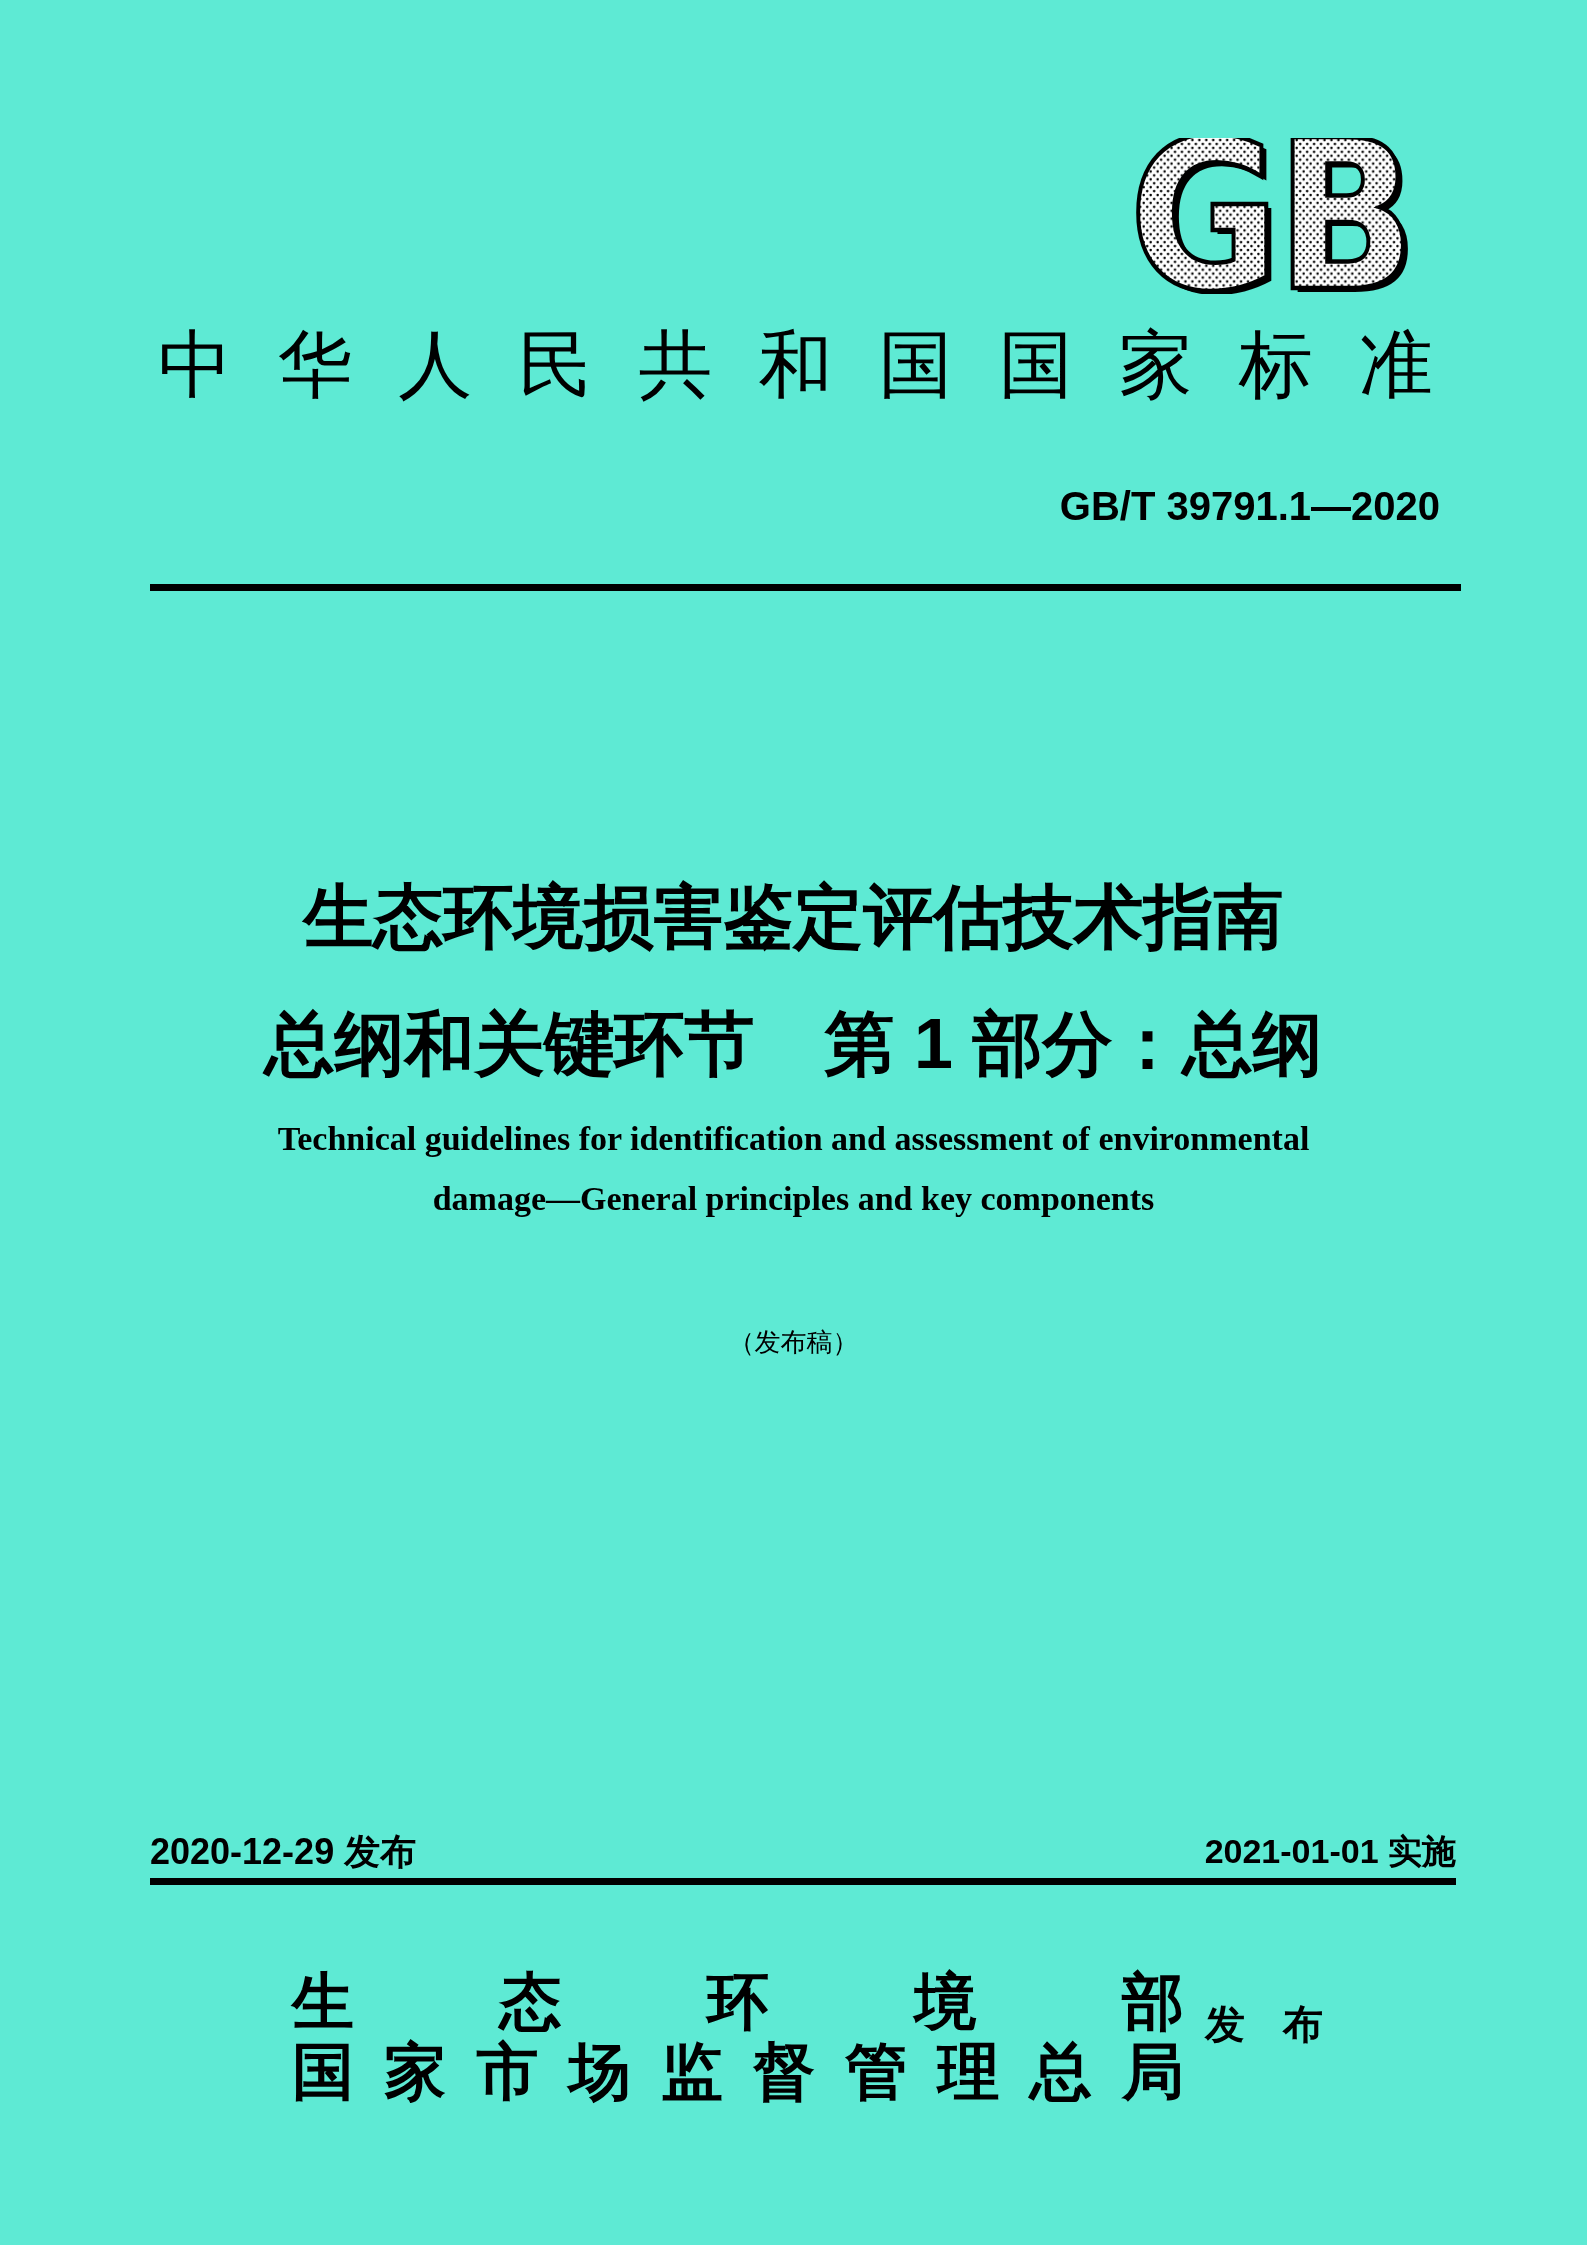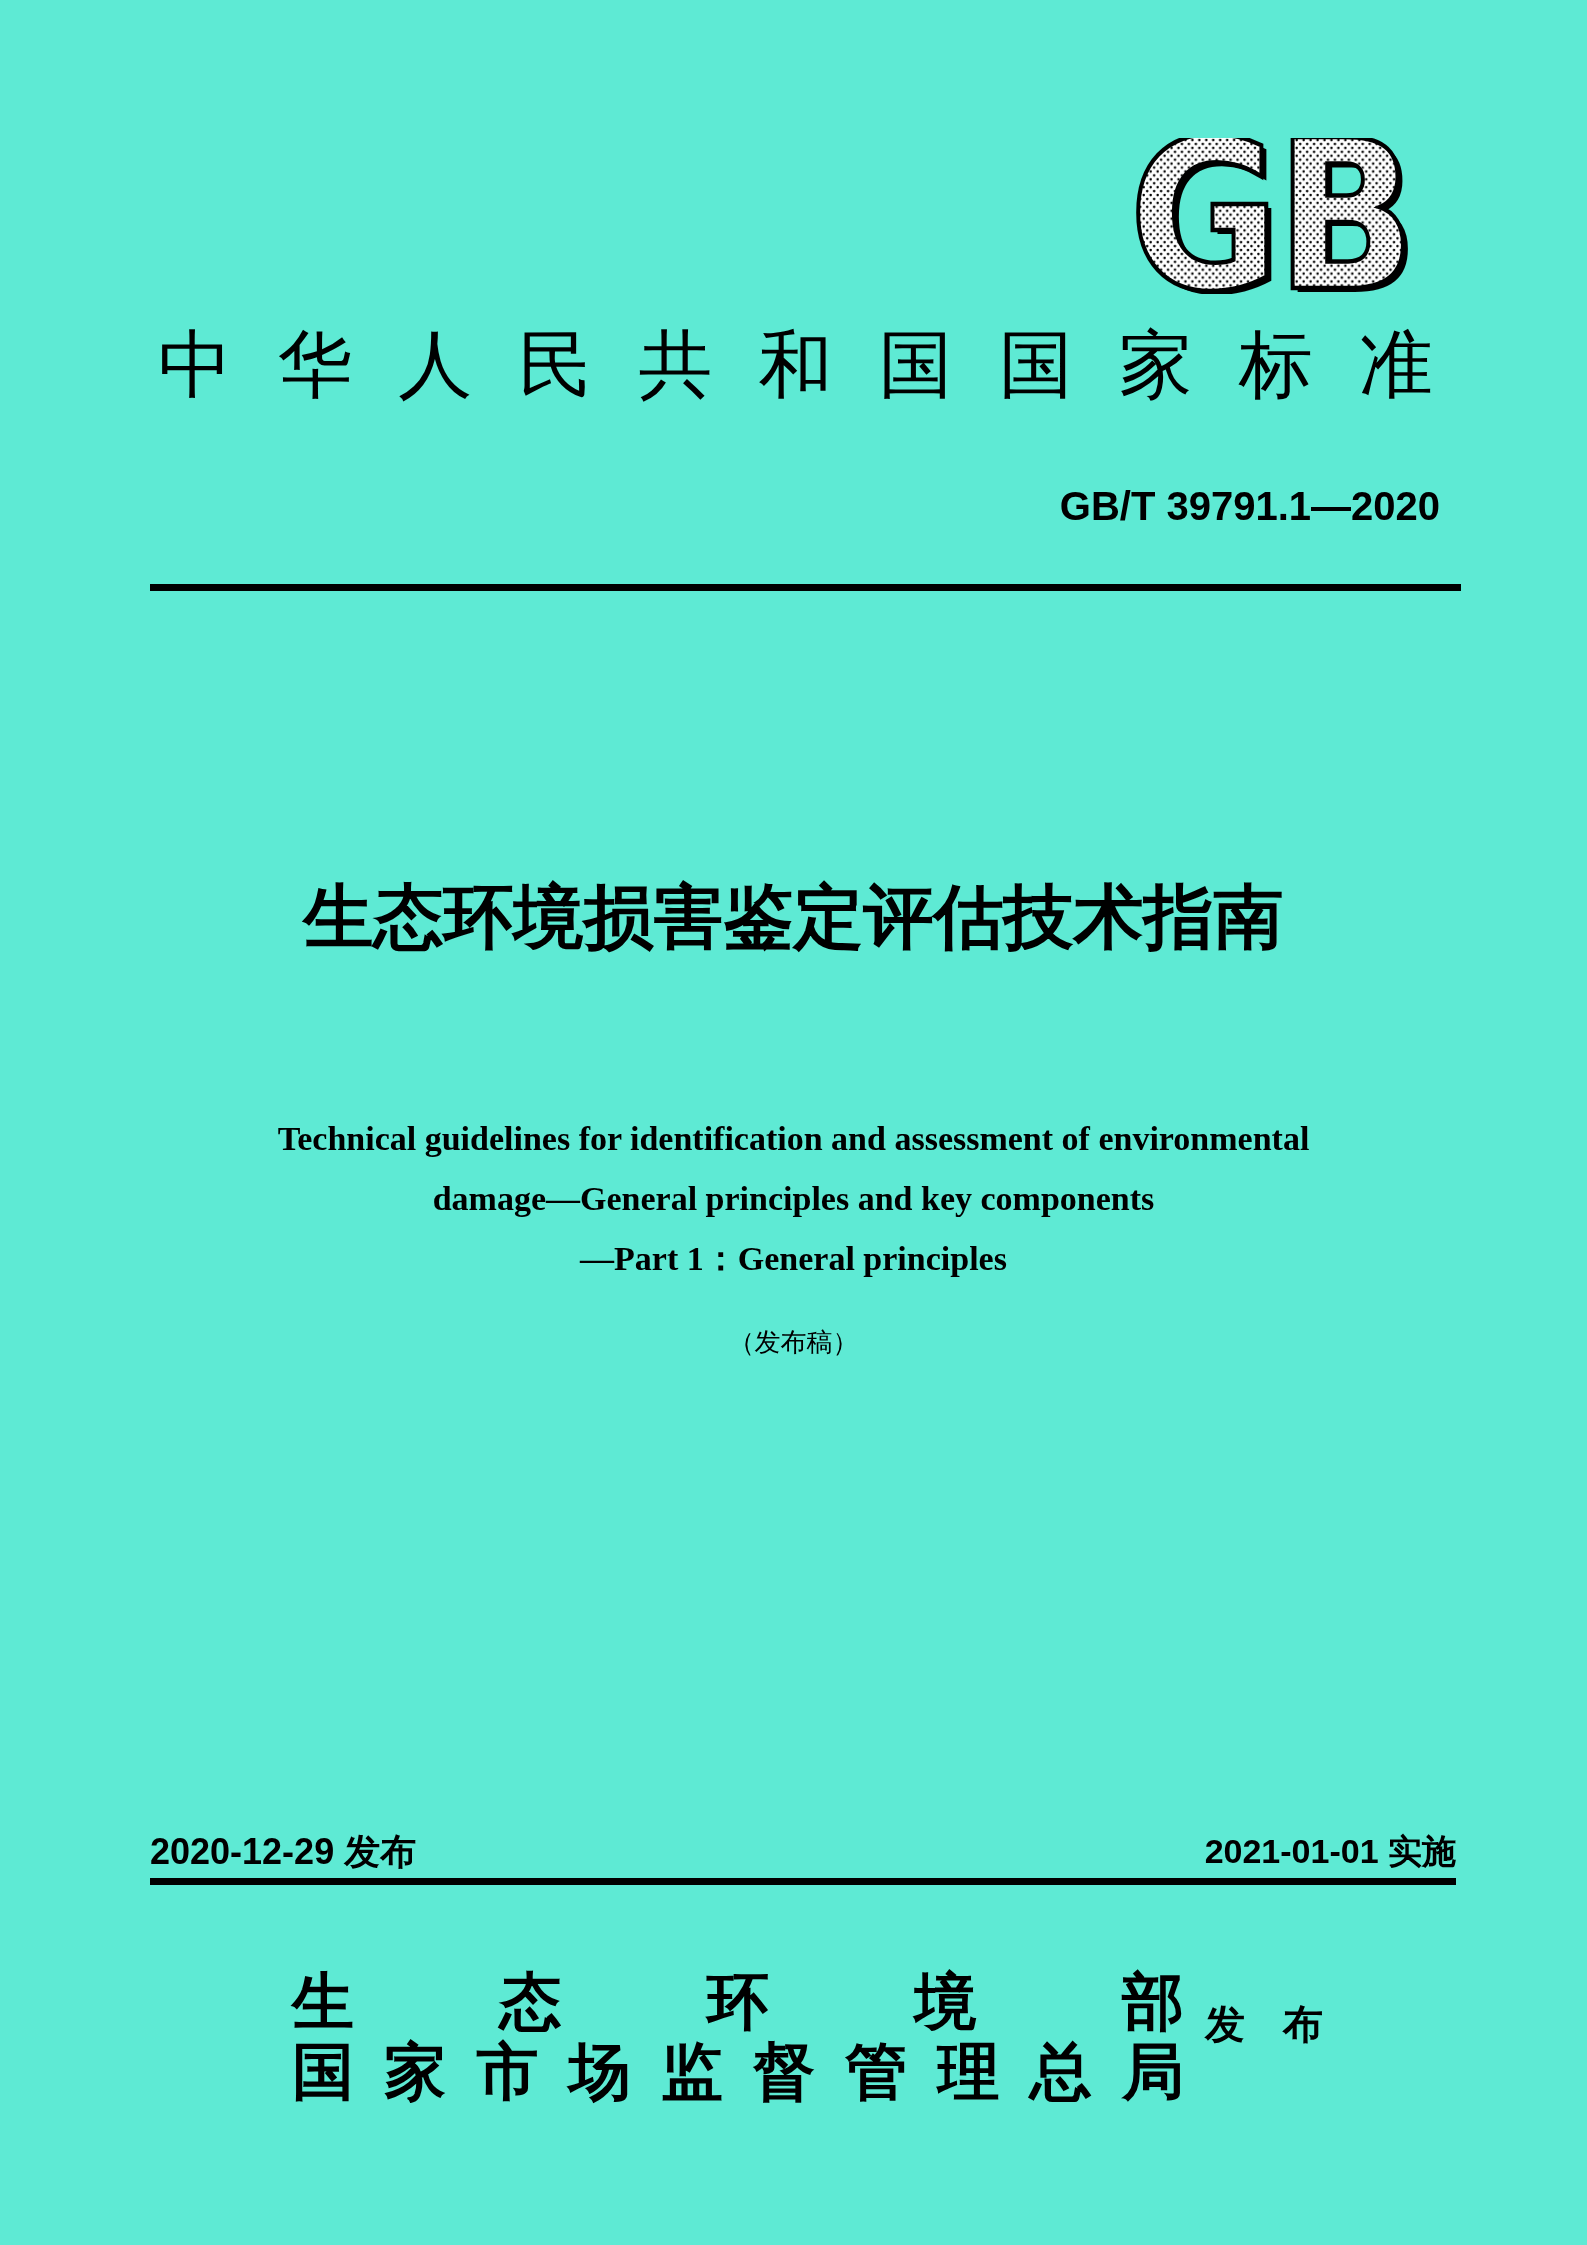--- a/index.html
+++ b/index.html
@@ -50,25 +50,25 @@
       <span>家</span>
       <span>标</span>
       <span>准</span>
     </div>
 
   <div class="abs hei" style="top:486px;right:147px;font-size:40px;line-height:1;">GB/T 39791.1—2020</div>
 
   <div class="abs rule" style="left:150px;top:584px;width:1311px;height:7px;"></div>
 
   <div class="abs hei center" style="top:882px;font-size:70px;font-weight:bold;line-height:1;">生态环境损害鉴定评估技术指南</div>
+  <div class="abs hei center" style="top:1009px;font-size:70px;font-weight:bold;line-height:1;">总纲和关键环节　第 1 部分：总纲</div>
 
   <div class="abs song center" style="top:1109px;font-size:34px;font-weight:bold;line-height:60px;">
     <div>Technical guidelines for identification and assessment of environmental</div>
     <div>damage—General principles and key components</div>
-    <div>—Part 1：General principles</div>
   </div>
 
   <div class="abs song center" style="top:1330px;font-size:26px;line-height:1;font-family:Liberation Serif, serif;">（发布稿）</div>
 
   <div class="abs hei" style="left:150px;top:1834px;font-size:36px;line-height:1;">2020-12-29 发布</div>
   <div class="abs hei" style="top:1834px;right:131px;font-size:34px;line-height:1;">2021-01-01 实施</div>
 
   <div class="abs rule" style="left:150px;top:1878px;width:1306px;height:7px;"></div>
 
   <div class="abs hei" style="left:292px;top:1967px;width:892px;font-size:62px;line-height:70px;">

